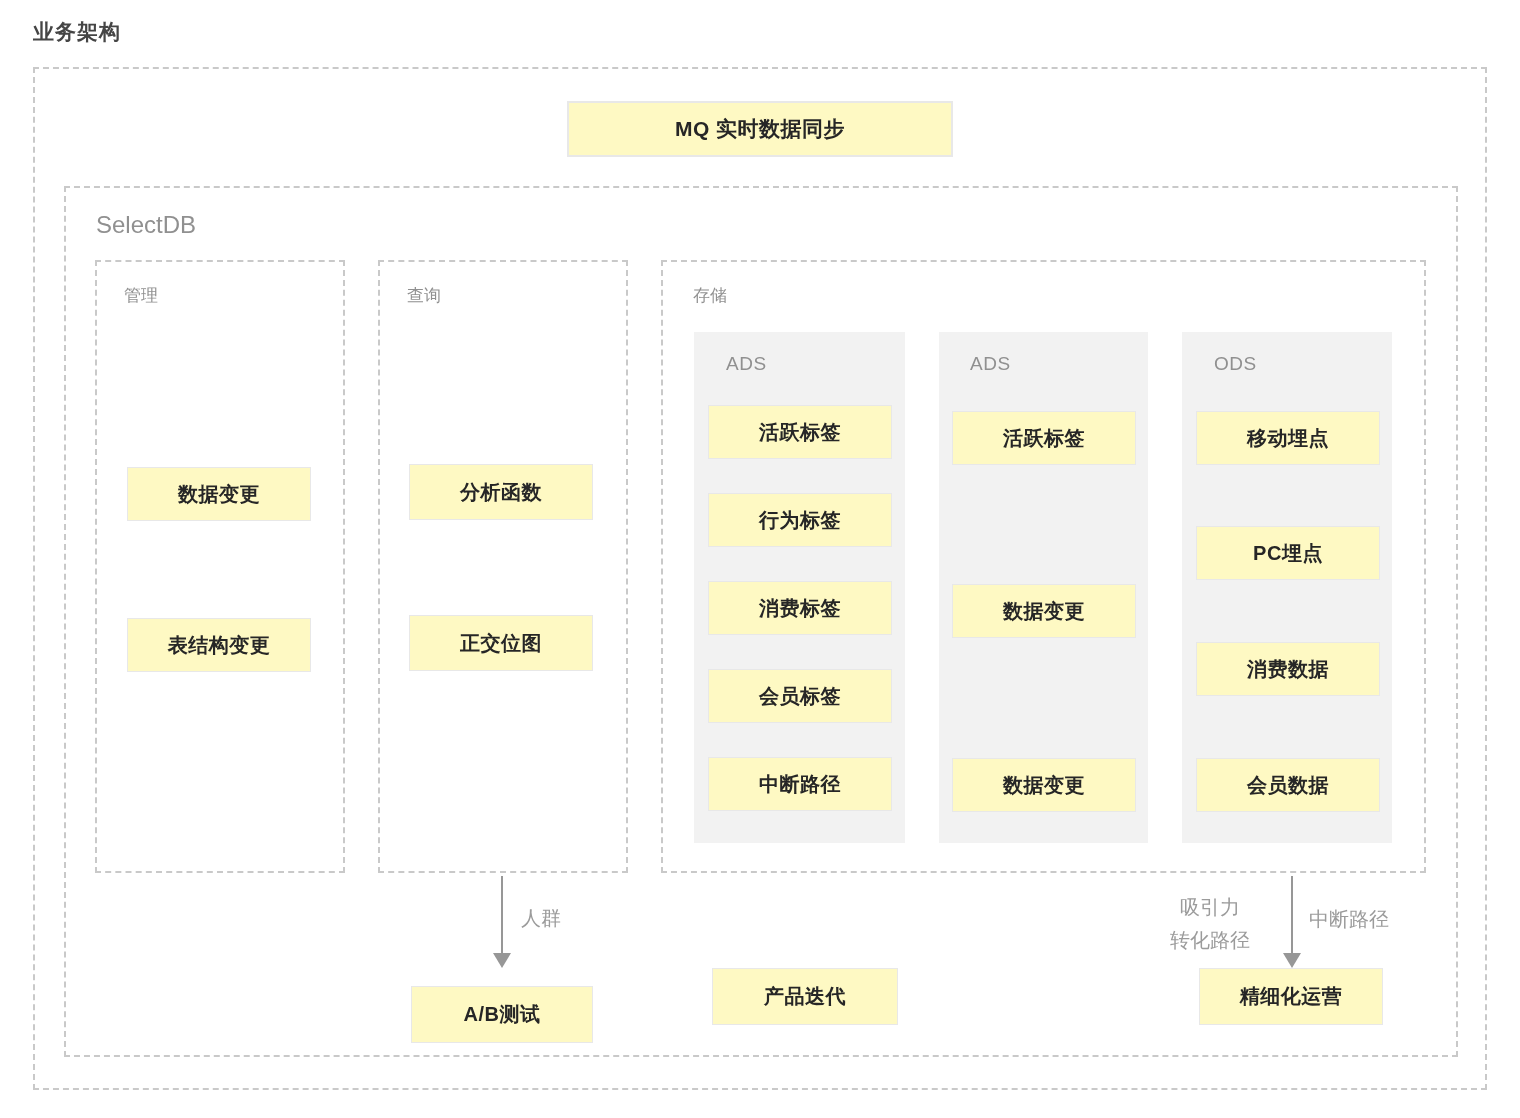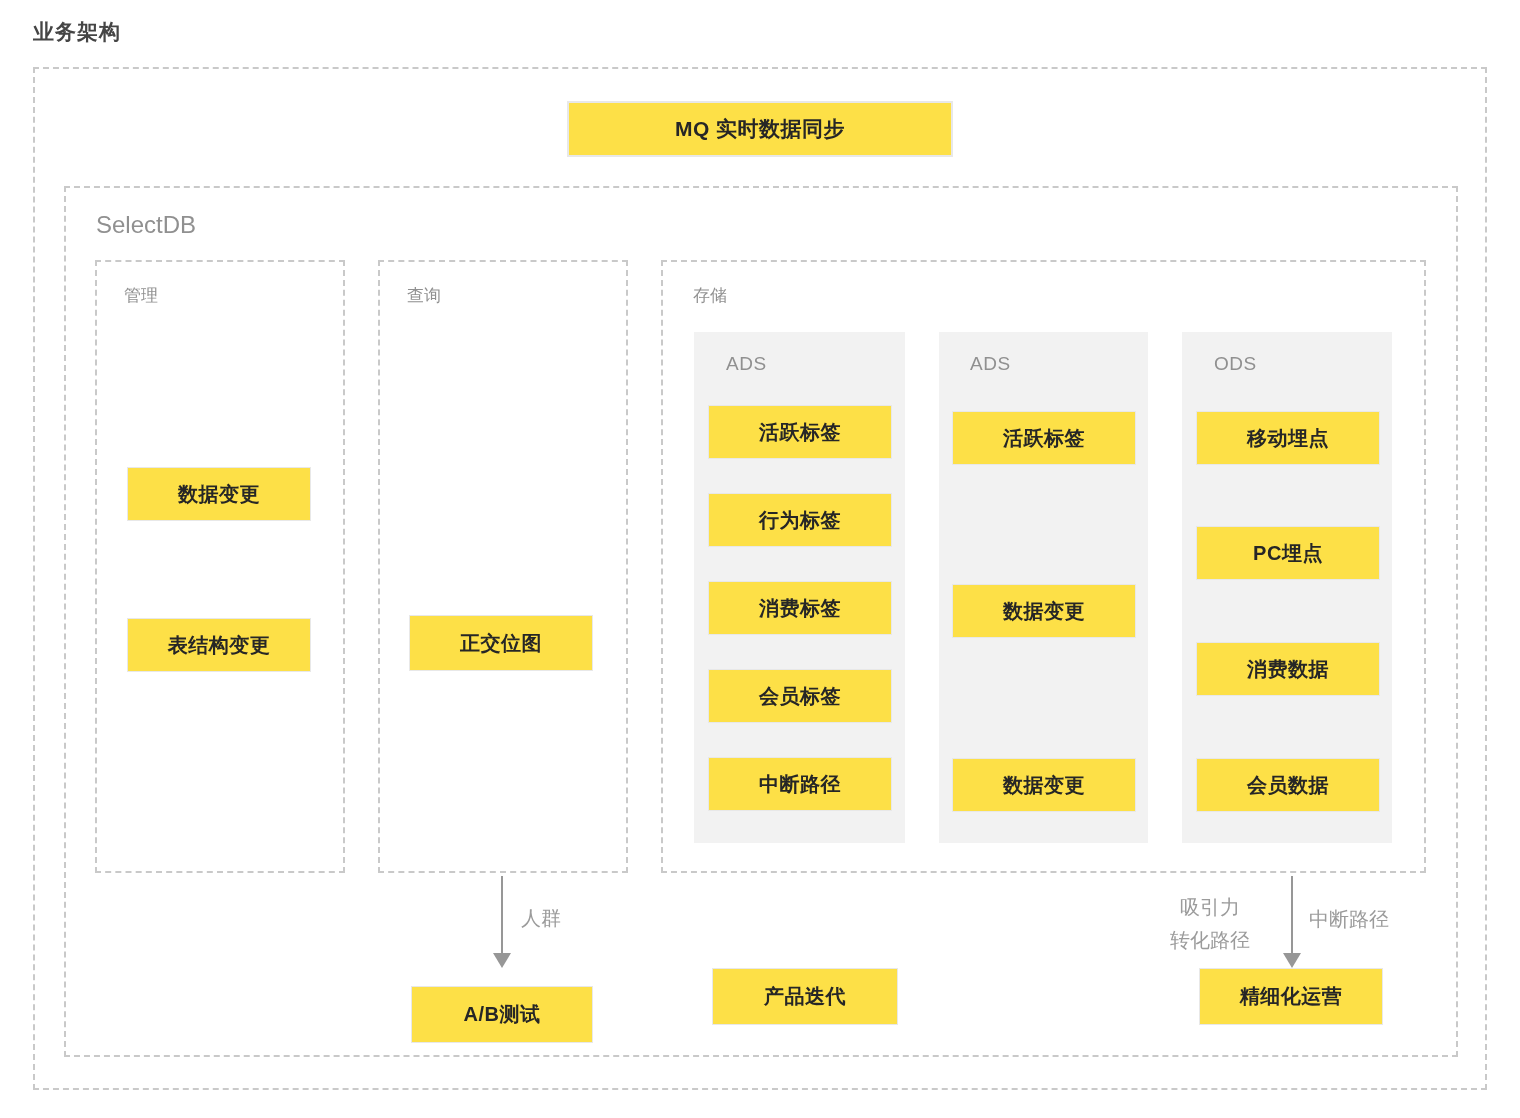--- a/index.html
+++ b/index.html
@@ -32,21 +32,21 @@
     background: transparent;
   }
   .frame-label {
     position: absolute;
     color: var(--label-gray);
     font-size: 24px;
   }
 
   .node {
     position: absolute;
-    background: #fde047;
+    background: #fef9c3;
     border: 2px solid var(--node-border);
     display: flex; align-items: center; justify-content: center;
     font-size: 20px; font-weight: 600; color: var(--text-dark);
     letter-spacing: 0.5px;
     white-space: nowrap;
   }
   .node.thin { border-width: 1.5px; }
 
   .panel {
     position: absolute;
@@ -90,20 +90,21 @@
   <div class="dashed-frame" style="left:64px; top:186px; width:1394px; height:871px;"></div>
   <div class="frame-label" style="left:96px; top:211px;">SelectDB</div>
 
   <div class="dashed-frame" style="left:95px; top:260px; width:250px; height:613px;"></div>
   <div class="frame-label" style="left:124px; top:284px; font-size:17px;">管理</div>
   <div class="node thin" style="left:127px; top:467px; width:184px; height:54px;">数据变更</div>
   <div class="node thin" style="left:127px; top:618px; width:184px; height:54px;">表结构变更</div>
 
   <div class="dashed-frame" style="left:378px; top:260px; width:250px; height:613px;"></div>
   <div class="frame-label" style="left:407px; top:284px; font-size:17px;">查询</div>
+  <div class="node thin" style="left:409px; top:464px; width:184px; height:56px;">分析函数</div>
   <div class="node thin" style="left:409px; top:615px; width:184px; height:56px;">正交位图</div>
 
   <div class="dashed-frame" style="left:661px; top:260px; width:765px; height:613px;"></div>
   <div class="frame-label" style="left:693px; top:284px; font-size:17px;">存储</div>
 
   <div class="panel" style="left:694px; top:332px; width:211px; height:511px;"></div>
   <div class="panel-label" style="left:726px; top:353px;">ADS</div>
   <div class="node thin" style="left:708px; top:405px; width:184px; height:54px;">活跃标签</div>
   <div class="node thin" style="left:708px; top:493px; width:184px; height:54px;">行为标签</div>
   <div class="node thin" style="left:708px; top:581px; width:184px; height:54px;">消费标签</div>

